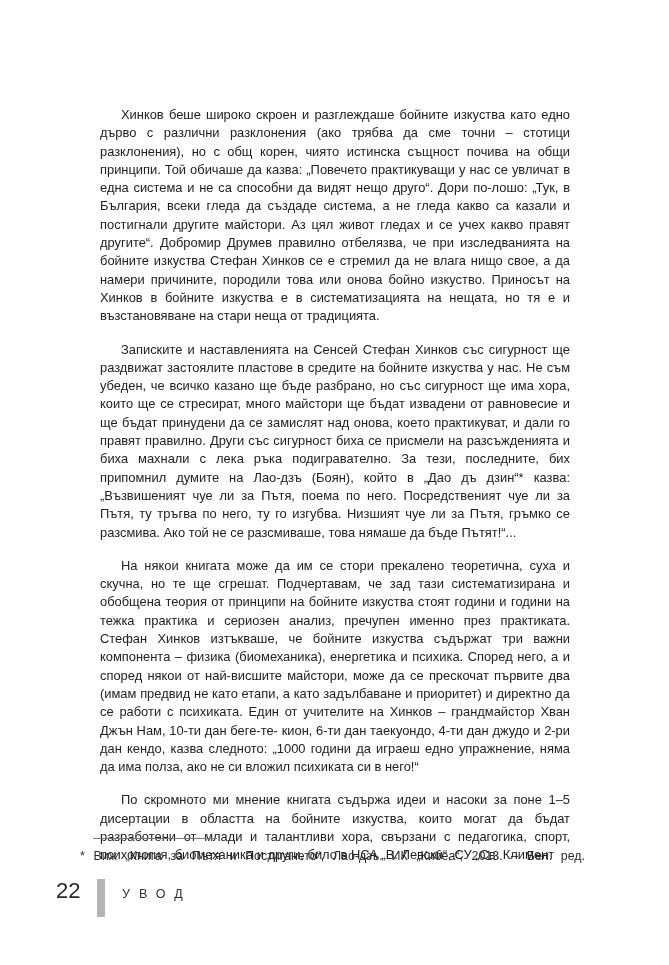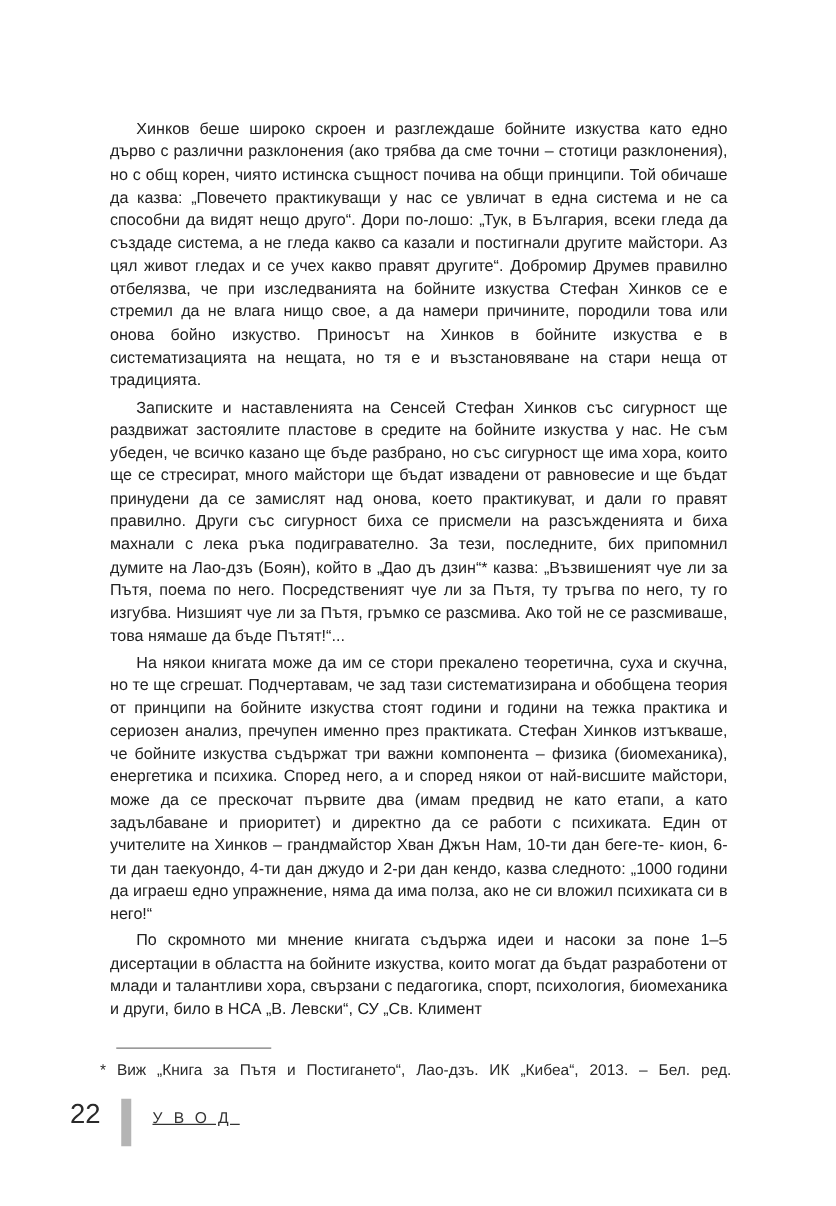--- a/index.html
+++ b/index.html
@@ -19,21 +19,21 @@
   .body-text {
     position: absolute;
     left: 85px;
     top: 91px;
     width: 500px;
     font-size: 12.9px;
     line-height: 18.3px;
     text-align: justify;
   }
   .body-text p {
-    margin: 3px;
+    margin: 15px;
     padding: 0;
     text-indent: 21px;
   }
   .footnote-block {
     position: absolute;
     left: 80px;
     top: 838px;
     width: 505px;
   }
   .footnote-rule {
@@ -67,21 +67,20 @@
     height: 38px;
     background: #b4b4b4;
   }
   .section-title {
     position: absolute;
     left: 122px;
     top: 887px;
     font-size: 12.5px;
     letter-spacing: 9px;
     color: #333333;
-    text-decoration: underline;
   }
 </style>
 </head>
 <body>
 
 <div class="page">
 
   <div class="body-text">
     <p>Хинков беше широко скроен и разглеждаше бойните изкуства като едно дърво с различни разклонения (ако трябва да сме точни – стотици разклонения), но с общ корен, чиято истинска същност почива на общи принципи. Той обичаше да казва: „Повечето практикуващи у нас се увличат в една система и не са способни да видят нещо друго“. Дори по-лошо: „Тук, в България, всеки гледа да създаде система, а не гледа какво са казали и постигнали другите майстори. Аз цял живот гледах и се учех какво правят другите“. Добромир Друмев правилно отбелязва, че при изследванията на бойните изкуства Стефан Хинков се е стремил да не влага нищо свое, а да намери причините, породили това или онова бойно изкуство. Приносът на Хинков в бойните изкуства е в систематизацията на нещата, но тя е и възстановяване на стари неща от традицията.</p>
     <p>Записките и наставленията на Сенсей Стефан Хинков със сигурност ще раздвижат застоялите пластове в средите на бойните изкуства у нас. Не съм убеден, че всичко казано ще бъде разбрано, но със сигурност ще има хора, които ще се стресират, много майстори ще бъдат извадени от равновесие и ще бъдат принудени да се замислят над онова, което практикуват, и дали го правят правилно. Други със сигурност биха се присмели на разсъжденията и биха махнали с лека ръка подигравателно. За тези, последните, бих припомнил думите на Лао-дзъ (Боян), който в „Дао дъ дзин“* казва: „Възвишеният чуе ли за Пътя, поема по него. Посредственият чуе ли за Пътя, ту тръгва по него, ту го изгубва. Низшият чуе ли за Пътя, гръмко се разсмива. Ако той не се разсмиваше, това нямаше да бъде Пътят!“...</p>

